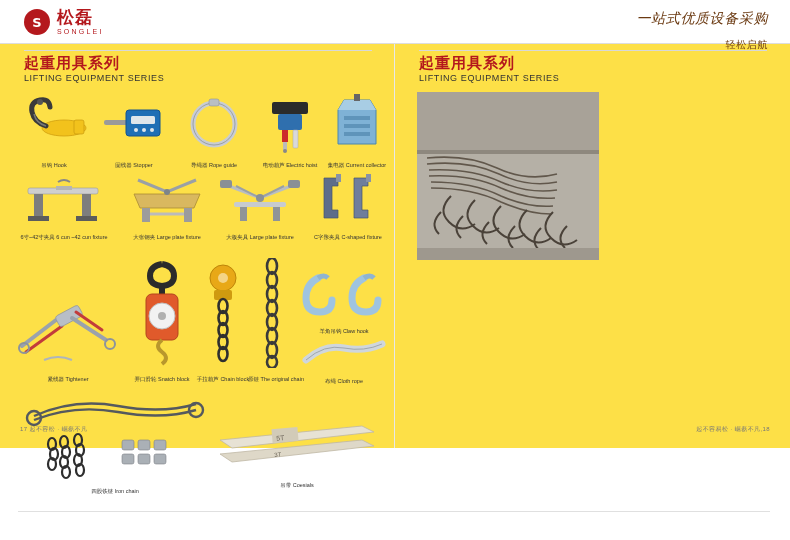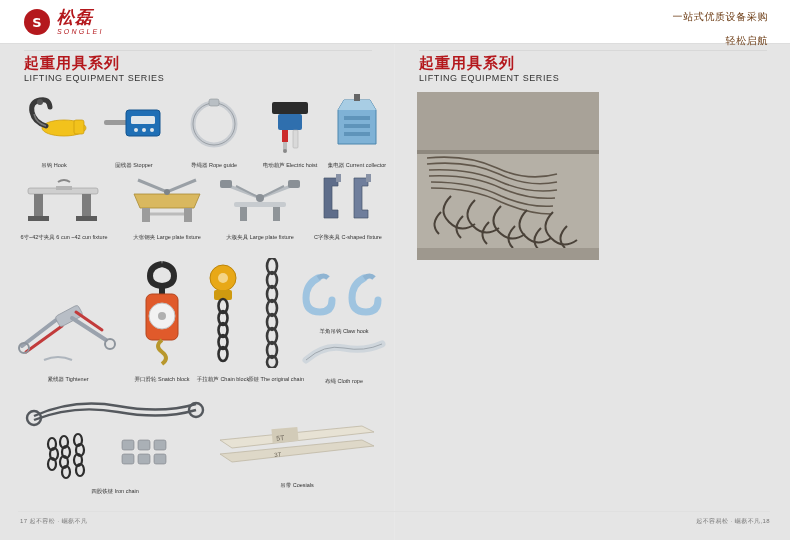--- a/index.html
+++ b/index.html
@@ -10,22 +10,22 @@
     background: #ffffff;
     overflow: hidden;
     position: relative;
   }
   .page {
     position: absolute; inset: 0;
     display: flex;
   }
   .page-half {
     position: relative;
-    width: 395px; height: 540px;
-    background: #e5e5e5;
+    width: 395px; height: 448px;
+    background: #fde047;
   }
   .page-left { border-right: 1px solid #e8e8e8; }
 
   
   .header {
     position: absolute; top: 0; left: 0;
     width: 790px; height: 44px;
     background: #ffffff;
     border-bottom: 1px solid #ddd;
     z-index: 5;
@@ -35,34 +35,34 @@
     display: flex; align-items: center; gap: 7px;
   }
   .brand-mark {
     width: 26px; height: 26px; border-radius: 50%;
     background: #b4181d;
     color: #fff;
     display: flex; align-items: center; justify-content: center;
     font-size: 13px; font-weight: bold;
     font-family: "DejaVu Sans", sans-serif;
   }
-  .brand-text { line-height: 1; font-style: italic; }
+  .brand-text { line-height: 1; }
   .brand-cn {
     font-size: 17px; font-weight: bold; color: #b4181d;
     letter-spacing: 1px; display: block;
   }
   .brand-en {
     font-size: 7px; color: #b4181d; letter-spacing: 2.2px;
     display: block; margin-top: 2px;
   }
   .header-slogan {
     position: absolute; right: 22px; top: 10px;
     text-align: right; color: #6b3a12;
   }
-  .header-slogan .l1 { font-size: 10px; letter-spacing: 0.6px; }
+  .header-slogan .l1 { font-size: 14px; letter-spacing: 0.6px; font-style: italic; }
   .header-slogan .l2 { font-size: 10px; letter-spacing: 0.6px; margin-top: 10px; }
 
   
   .section-title {
     position: absolute; left: 24px; top: 54px;
   }
   .section-title .cn {
     font-size: 15px; font-weight: bold; color: #b4181d;
     letter-spacing: 1px;
   }

